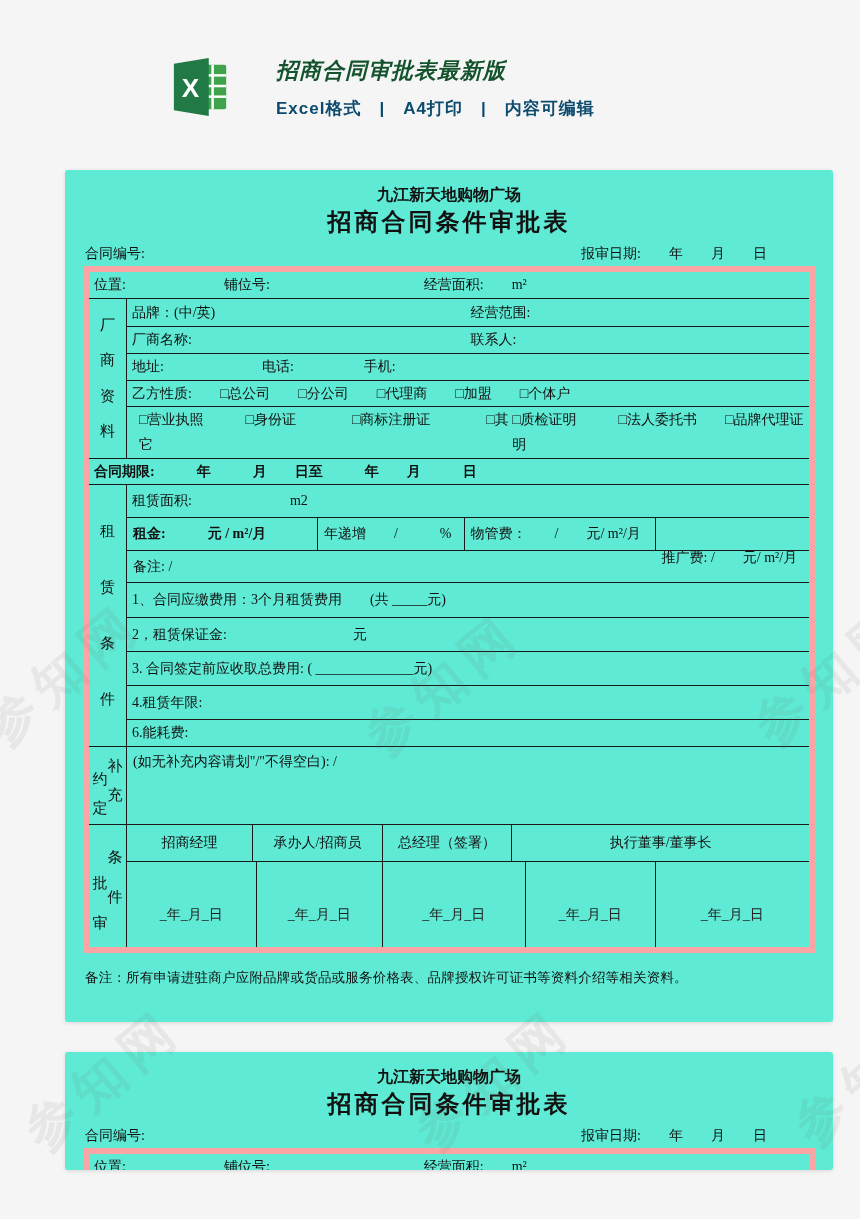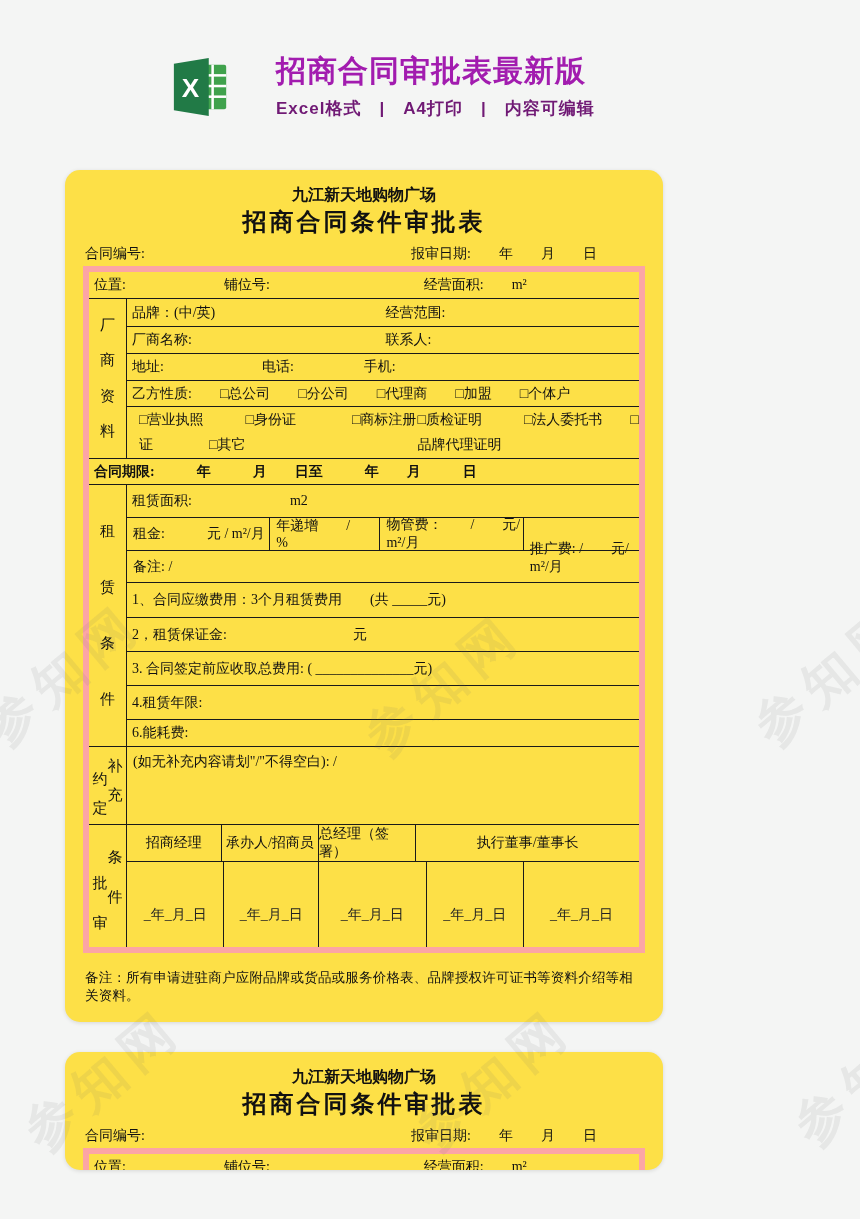--- a/index.html
+++ b/index.html
@@ -6,25 +6,25 @@
   #page{position:relative;width:860px;height:1219px;background:#f4f5f4;overflow:hidden;
         font-family:"Liberation Serif","DejaVu Serif",serif;}
   
   .wm{position:absolute;z-index:3;font-size:52px;font-weight:700;letter-spacing:10px;
       color:rgba(110,110,110,0.10);transform:rotate(-40deg);white-space:nowrap;pointer-events:none;
       font-family:"Liberation Serif","DejaVu Serif",serif;}
   
   .site-header{position:absolute;left:170px;top:54px;z-index:2;display:flex;align-items:flex-start;}
   .excel-icon{width:62px;height:66px;flex:0 0 auto;}
   .header-text{margin-left:44px;font-family:"Liberation Sans","DejaVu Sans",sans-serif;}
-  .page-title{font-size:30px;line-height:34px;font-weight:700;color:#a21caf;letter-spacing:1px;}
-  .page-subtitle{margin-top:9px;font-size:17px;font-weight:700;color:#701a75;letter-spacing:1px;}
-  
-  .card{position:absolute;left:65px;width:598px;background:#fde047;z-index:1;
-        border-radius:15px;box-shadow:0 1px 4px rgba(0,0,0,0.12);box-sizing:border-box;
+  .page-title{font-size:22px;line-height:34px;font-weight:700;color:#14532d;letter-spacing:1px;font-style:italic;}
+  .page-subtitle{margin-top:9px;font-size:17px;font-weight:700;color:#0c4a6e;letter-spacing:1px;}
+  
+  .card{position:absolute;left:65px;width:768px;background:#5eead4;z-index:1;
+        border-radius:3px;box-shadow:0 1px 4px rgba(0,0,0,0.12);box-sizing:border-box;
         padding:0 18px;color:#111;font-size:14px;}
   #card1{top:170px;height:852px;}
   #card2{top:1052px;height:118px;overflow:hidden;}
   .venue-title{padding-top:15px;text-align:center;font-size:16px;font-weight:700;line-height:20px;}
   .form-title{text-align:center;font-size:24px;font-weight:700;letter-spacing:3px;line-height:30px;margin-top:2px;}
   .meta-row{display:flex;justify-content:space-between;align-items:flex-end;margin-top:6px;margin-bottom:3px;
             padding-left:2px;height:20px;}
   .meta-right{padding-right:48px;}
   
   .ftable{border:6px solid #fca5a5;box-sizing:border-box;}
@@ -48,21 +48,21 @@
   .h26{height:26px}.h27{height:27px}.h32{height:32px}.h33{height:33px}.h34{height:34px}
   .h35{height:35px}.h52{height:52px}.h78{height:78px}.h36{height:36px}.h86{height:86px}
   
   .split>span:first-child{flex:0 0 50%;}
   .split>span:last-child{flex:1;}
   .two-line{flex-direction:row;align-items:flex-start;justify-content:center;padding-left:12px;}
   .two-line div{line-height:25px;}
   .cells{padding-left:0;}
   .cells .cell{box-sizing:border-box;height:100%;display:flex;align-items:center;padding-left:6px;}
   .cells .cell:not(:last-child){border-right:1px solid #1a1a1a;}
-  .rent-c1{flex:0 0 28%;} .rent-c2{flex:0 0 21.5%;} .rent-c3{flex:0 0 28%;} .rent-c4{flex:1;margin-top:48px;}
+  .rent-c1{flex:0 0 28%;font-weight:bold;} .rent-c2{flex:0 0 21.5%;} .rent-c3{flex:0 0 28%;} .rent-c4{flex:1;margin-top:48px;}
   .dep-c1{flex:0 0 49.5%;} .dep-c2{flex:1;}
   .ap-c1{flex:0 0 19%;} .ap-c2{flex:0 0 18.5%;} .ap-c3{flex:0 0 21%;} .ap-c4{flex:0 0 19%;} .ap-c5{flex:1;}
   .hdr5 .cell{justify-content:center;padding-left:0;}
   .sign5 .cell{justify-content:center;align-items:flex-end;padding-left:0;padding-bottom:23px;color:#222;}
   .bold{font-weight:700;}
   .supp-content{flex:1;padding:6px 0 0 6px;box-sizing:border-box;align-self:flex-start;}
   .note{margin-top:16px;padding-left:2px;font-size:13.5px;letter-spacing:0.2px;}
 </style>
 </head>
 <body>

